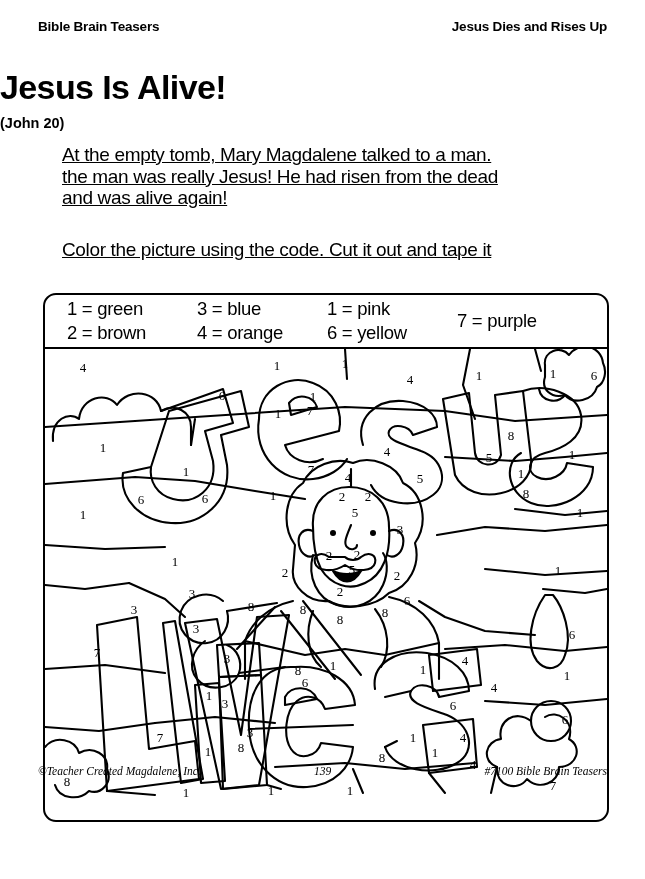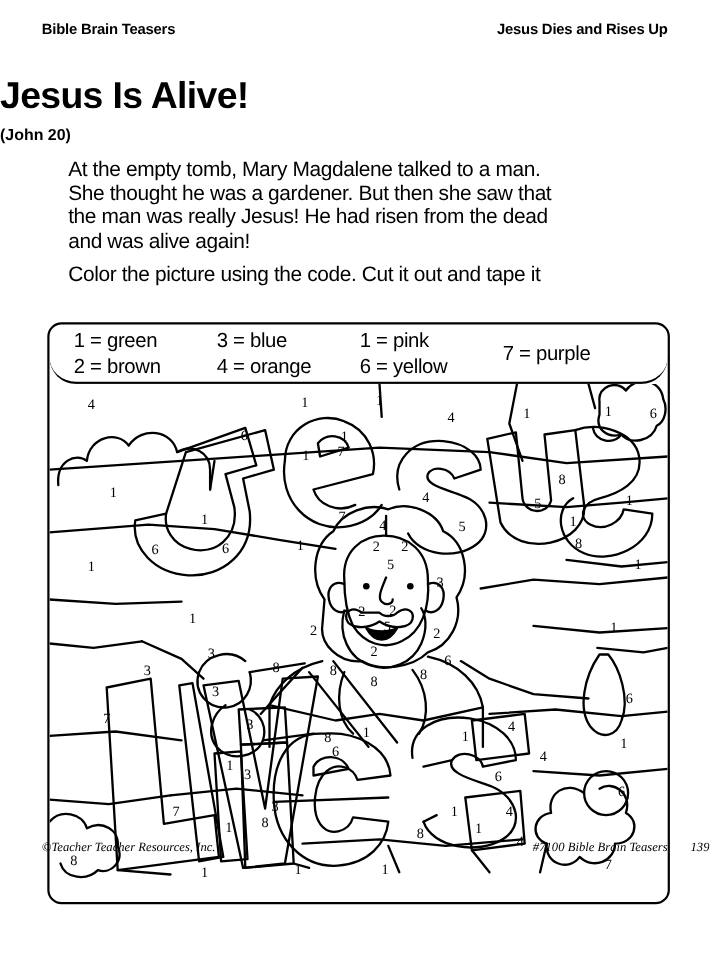--- a/index.html
+++ b/index.html
@@ -35,41 +35,40 @@
   }
 
   
   .body-copy{
     position:absolute;left:62px;width:512px;
     font-size:19px;line-height:21.5px;
     letter-spacing:-0.35px;
   }
   .para1{top:144px;}
   .para2{top:239px;}
-  .body-copy p{margin:0;}
+  .body-copy p{margin:0;text-decoration:underline;}
 
   
   .puzzle{
     position:absolute;left:43px;top:293px;
     width:566px;height:529px;
     border:2.2px solid #000;
     border-radius:13px;
     box-sizing:border-box;
     overflow:hidden;
     background:#fff;
   }
   .legend{
     position:relative;
     height:54px;
     border-bottom:2px solid #000;
     box-sizing:border-box;
     display:flex;
     align-items:center;
     padding-left:22px;
-    border-radius:24px;
   }
   .legend-col{
     width:130px;
     font-size:18.5px;line-height:24px;
     letter-spacing:-0.3px;
   }
   .legend-col div{white-space:nowrap;}
 
   .art{
     position:relative;
@@ -88,38 +87,37 @@
 
   
   .footer{
     position:absolute;bottom:18px;left:0;right:0;
     display:flex;justify-content:space-between;
     padding:0 38px;
     font-family:"Liberation Serif", serif;
     font-style:italic;
     font-size:11.5px;
   }
-  .footer .pagenum{position:absolute;left:0;right:0;text-align:right;}
+  .footer .pagenum{position:absolute;left:0;right:0;text-align:center;}
 </style>
 </head>
 <body>
 
 <div class="page">
 
   <div class="runhead">
     <span>Bible Brain Teasers</span>
     <span>Jesus Dies and Rises Up</span>
   </div>
 
   <div class="title">Jesus Is Alive!</div>
   <div class="subtitle">(John 20)</div>
 
   <div class="body-copy para1">
     <p>At the empty tomb, Mary Magdalene talked to a man.</p>
-    <p>She thought he was a gardener.  But then she saw that</p>
     <p>the man was really Jesus!  He had risen from the dead</p>
     <p>and was alive again!</p>
   </div>
 
   <div class="body-copy para2">
     <p>Color the picture using the code.  Cut it out and tape it</p>
   </div>
 
   <div class="puzzle">
 
@@ -361,18 +359,18 @@
             <text class="num" x="337" y="410">8</text>
             <text class="num" x="390" y="405">1</text>
             <text class="num" x="428" y="417">4</text>
             <text class="num" x="508" y="438">7</text>
           </g>
       </svg>
     </div>
   </div>
 
   <div class="footer">
-    <span>©Teacher Teacher Resources, Inc.</span>
+    <span>©Teacher Created Magdalene, Inc.</span>
     <span class="pagenum">139</span>
     <span>#7100 Bible Brain Teasers</span>
   </div>
 
 </div>
 
 </body></html>

